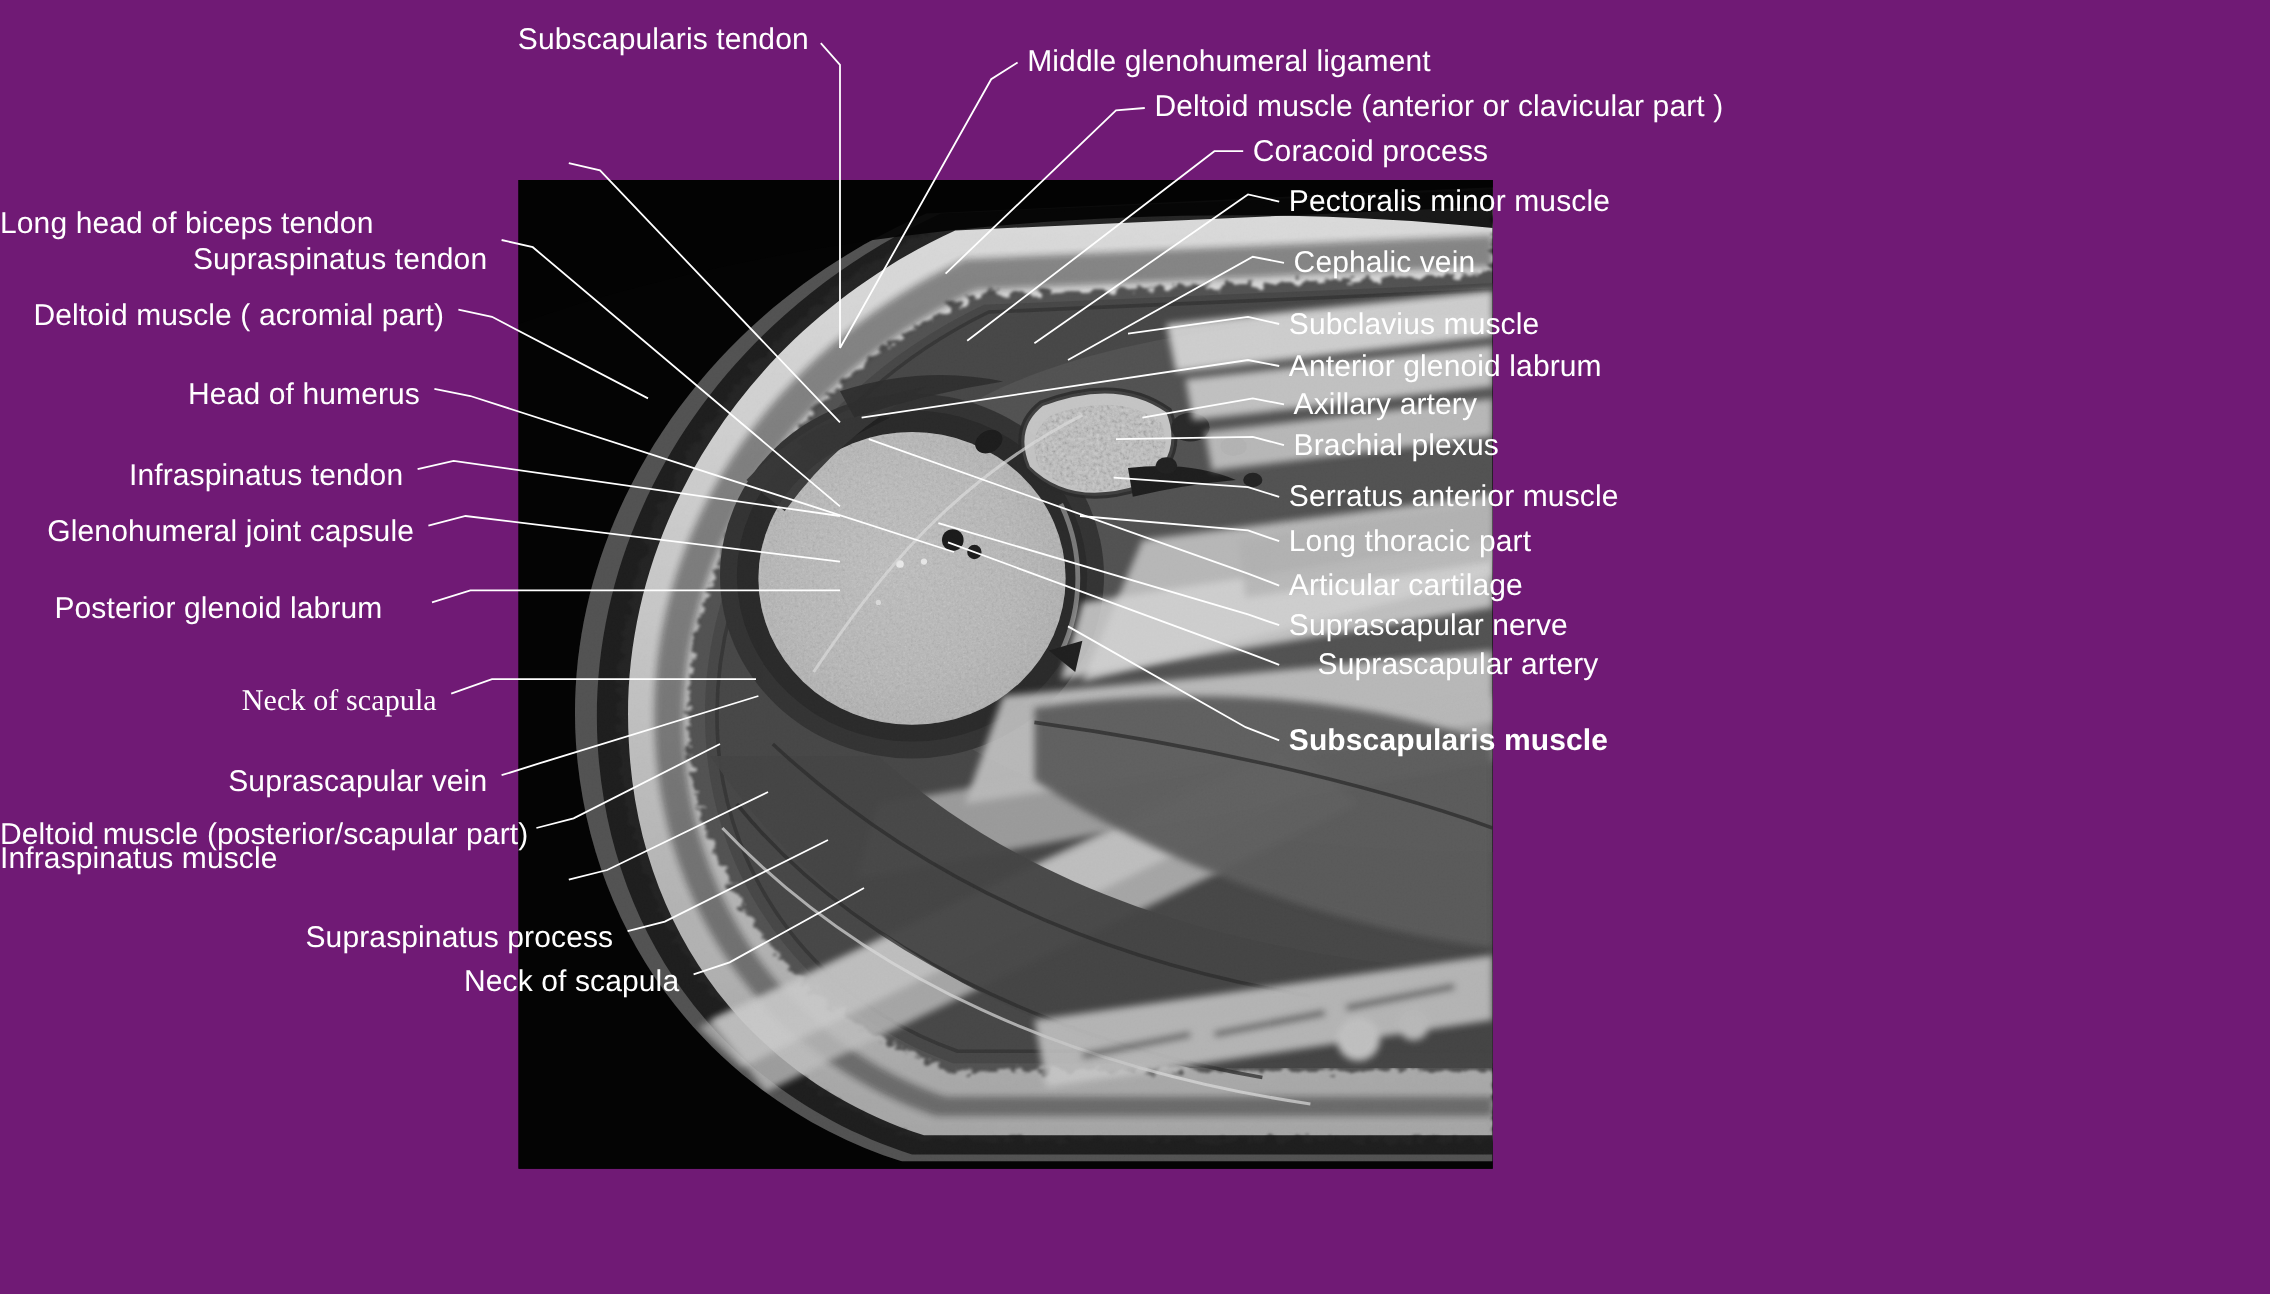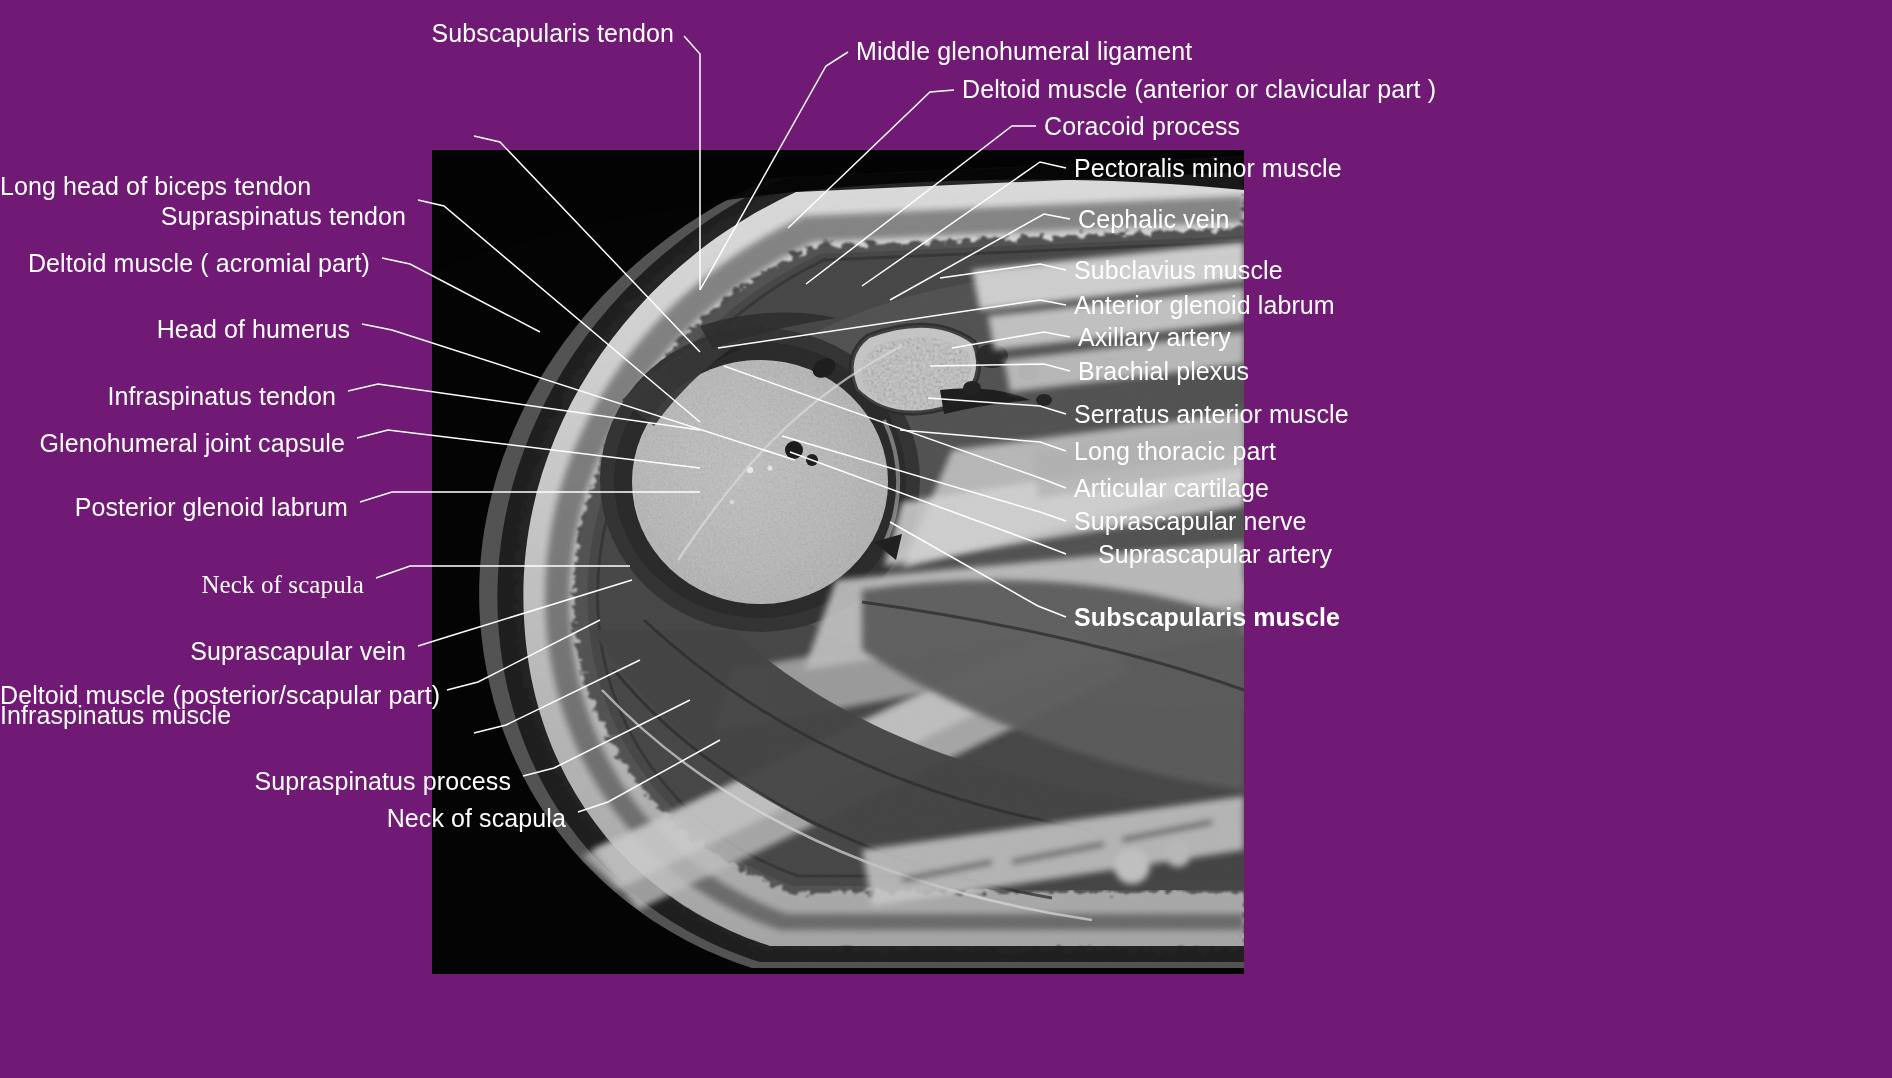--- a/index.html
+++ b/index.html
@@ -277,21 +277,21 @@
   </svg>
 
   <div id="label-layer">
       <div class="label r" style="top: 20px; left: 0px; width: 674px; text-align: right; color: rgb(255, 255, 255);">Subscapularis tendon</div>
       <div class="label r" style="top: 136px; left: 0px; width: 462px; text-align: left; color: rgb(255, 255, 255); margin-top: 37px;">Long head of biceps tendon</div>
       <div class="label r" style="top: 203px; left: 0px; width: 406px; text-align: right; color: rgb(255, 255, 255);">Supraspinatus tendon</div>
       <div class="label r" style="top: 250px; left: 0px; width: 370px; text-align: right; color: rgb(255, 255, 255);">Deltoid muscle ( acromial part)</div>
       <div class="label r" style="top: 316px; left: 0px; width: 350px; text-align: right; color: rgb(255, 255, 255);">Head of humerus</div>
       <div class="label r" style="top: 383px; left: 0px; width: 336px; text-align: right; color: rgb(255, 255, 255);">Infraspinatus tendon</div>
       <div class="label r" style="top: 430px; left: 0px; width: 345px; text-align: right; color: rgb(255, 255, 255);">Glenohumeral joint capsule</div>
-      <div class="label r" style="top: 494px; left: 0px; width: 348px; text-align: right; color: rgb(255, 255, 255); padding-left: 16px;">Posterior glenoid labrum</div>
+      <div class="label r" style="top: 494px; left: 0px; width: 348px; text-align: center; color: rgb(255, 255, 255); padding-left: 16px;">Posterior glenoid labrum</div>
       <div class="label r" style="top: 571px; left: 0px; width: 364px; text-align: right; color: rgb(255, 255, 255); font-family: Liberation Serif, serif;">Neck of scapula</div>
       <div class="label r" style="top: 638px; left: 0px; width: 406px; text-align: right; color: rgb(255, 255, 255);">Suprascapular vein</div>
       <div class="label r" style="top: 682px; left: 0px; width: 435px; text-align: right; color: rgb(255, 255, 255);">Deltoid muscle (posterior/scapular part)</div>
       <div class="label r" style="top: 702px; left: 0px; width: 462px; text-align: left; color: rgb(255, 255, 255);">Infraspinatus muscle</div>
       <div class="label r" style="top: 768px; left: 0px; width: 511px; text-align: right; color: rgb(255, 255, 255);">Supraspinatus process</div>
       <div class="label r" style="top: 805px; left: 0px; width: 566px; text-align: right; color: rgb(255, 255, 255);">Neck of scapula</div>
       <div class="label l" style="top: 38px; left: 856px; color: rgb(255, 255, 255);">Middle glenohumeral ligament</div>
       <div class="label l" style="top: 76px; left: 962px; color: rgb(255, 255, 255);">Deltoid muscle (anterior or clavicular part )</div>
       <div class="label l" style="top: 113px; left: 1044px; color: rgb(255, 255, 255);">Coracoid process</div>
       <div class="label l" style="top: 155px; left: 1074px; color: rgb(255, 255, 255);">Pectoralis minor muscle</div>

